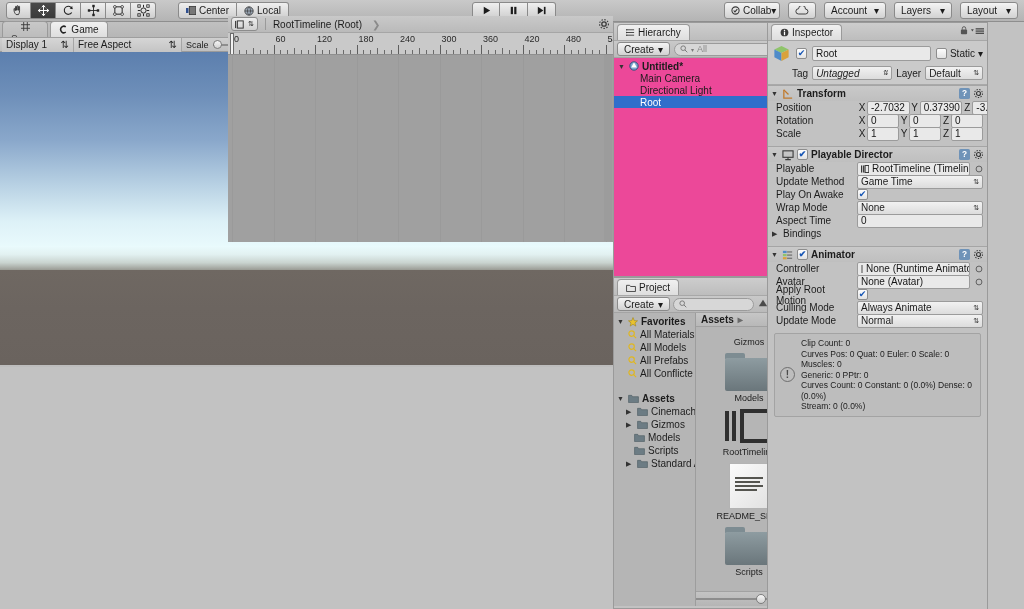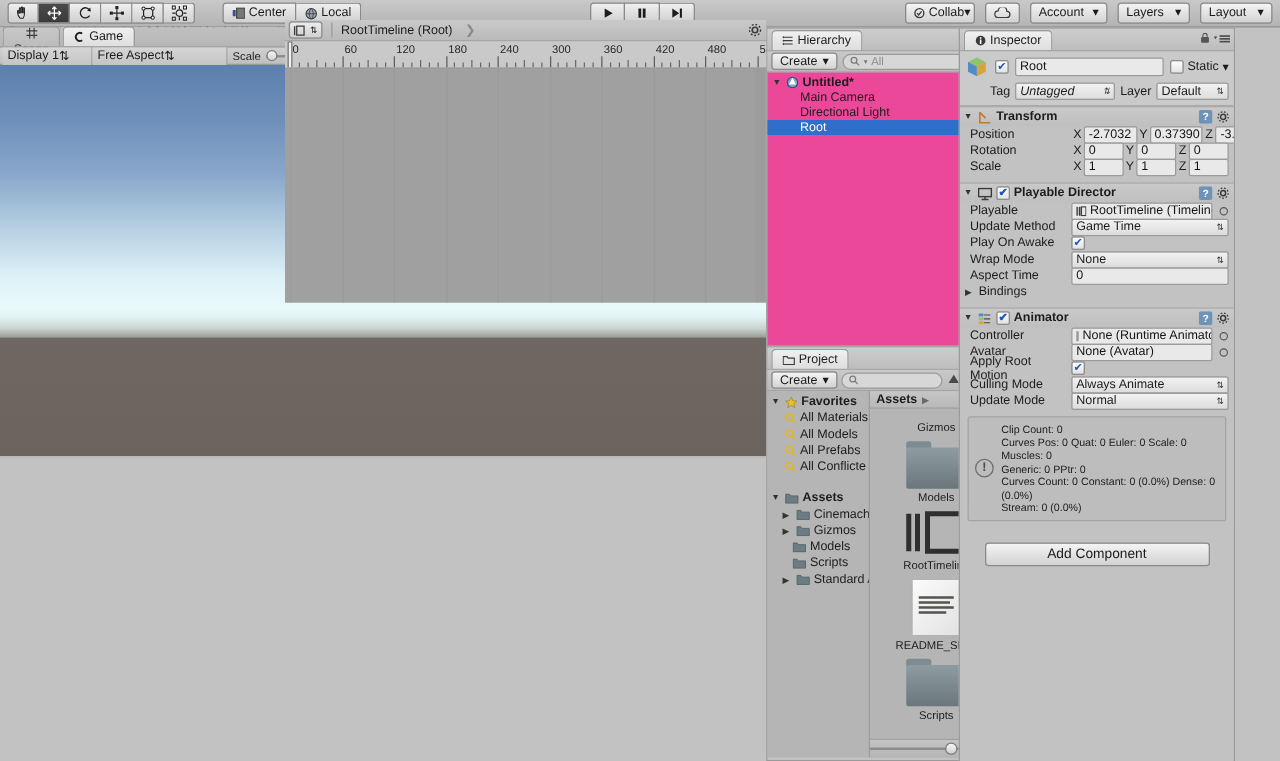--- a/index.html
+++ b/index.html
@@ -99,21 +99,21 @@
   
   #gameview{ left:0; top:22px; width:613px; height:345px; background:#bdbdbd; border:none;}
   #gametabs{ height:15px; display:flex; align-items:flex-end; gap:0; padding-left:2px;
              background:linear-gradient(to bottom,#c0c0c0,#b6b6b6); }
   #gamebar{
     height:15px; background:linear-gradient(to bottom,#cfcfcf,#bfbfbf);
     border-top:1px solid #9e9e9e; border-bottom:1px solid #9a9a9a;
     display:flex; align-items:center; gap:0; padding:0 2px; position:relative;
   }
   .gb{
-    height:14px; display:flex;align-items:center;
+    height:14px; display:flex;align-items:center;justify-content:space-between;
     padding:0 4px; font-size:10px;
     background:linear-gradient(to bottom,#d6d6d6,#c4c4c4);
     border-right:1px solid #a5a5a5;
   }
   .gb.flat{ background:none; border-right:none; }
   #viewport{ position:relative; width:613px; height:313px; overflow:hidden; }
   .sky{ position:absolute; left:0; top:0; width:100%; height:197px;
         background:linear-gradient(to bottom,#5c7fae 0%, #6e8fb9 22%, #8aa8cb 45%, #b9d2e4 68%, #ddf1f7 86%, #eafbfd 100%); }
   .haze{ position:absolute; left:0; top:194px; width:100%; height:24px;
         background:linear-gradient(to bottom,#eafbfd 0%, #e2f1f1 35%, #c9d3cf 70%, #9a9b94 100%); }
@@ -1010,25 +1010,20 @@
           <span class="txt">
             <div>Clip Count: 0</div>
             <div>Curves Pos: 0 Quat: 0 Euler: 0 Scale: 0 Muscles: 0</div>
             <div>Generic: 0 PPtr: 0</div>
             <div>Curves Count: 0 Constant: 0 (0.0%) Dense: 0 (0.0%)</div>
             <div>Stream: 0 (0.0%)</div>
           </span>
         </div>
       </div>
 
-      <div id="addcomp">
-        <div class="btn">
-          <span>Add Component</span>
-        </div>
-      </div>
     </div>
   </div>
 
   <div id="timeline">
     <div id="tl-tabs">
       <div class="tab active">
         <span class="icn">
           <svg width="9" height="9" viewBox="0 0 10 10">
               <rect x="0" y="1" width="1.3" height="8" fill="#3a3a3a"></rect>
               <rect x="2.2" y="1" width="1.3" height="8" fill="#3a3a3a"></rect>

